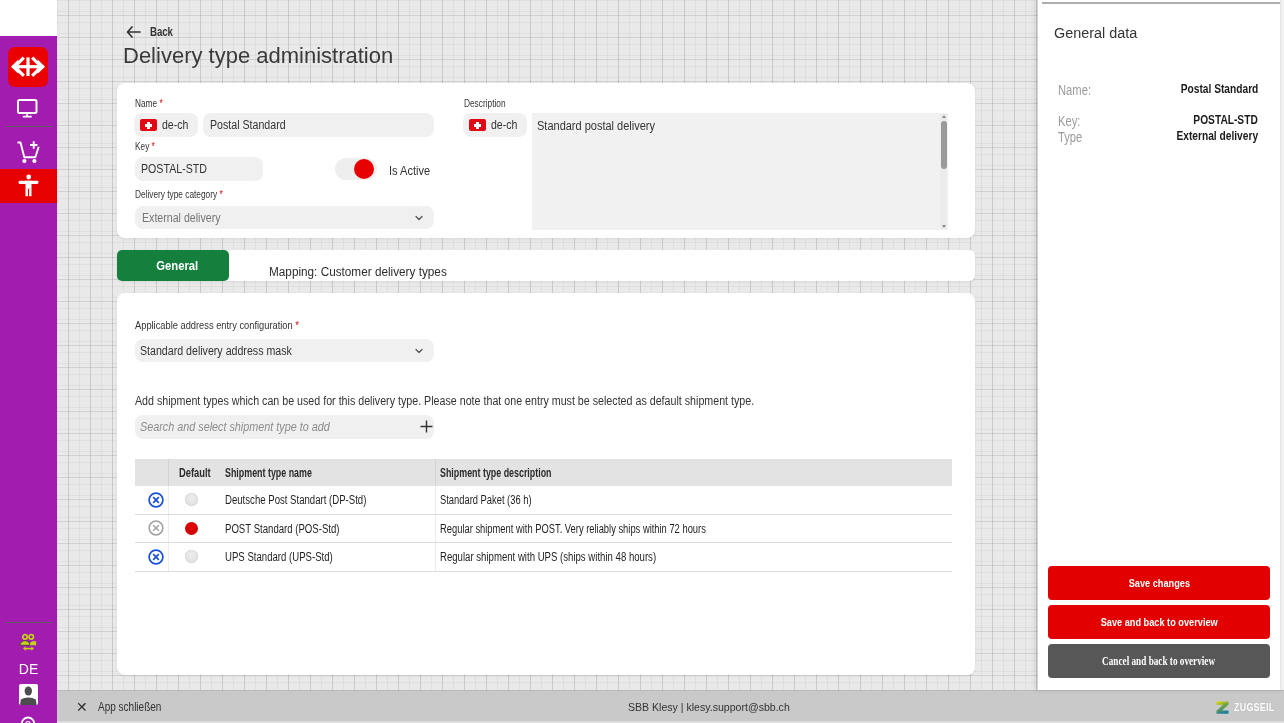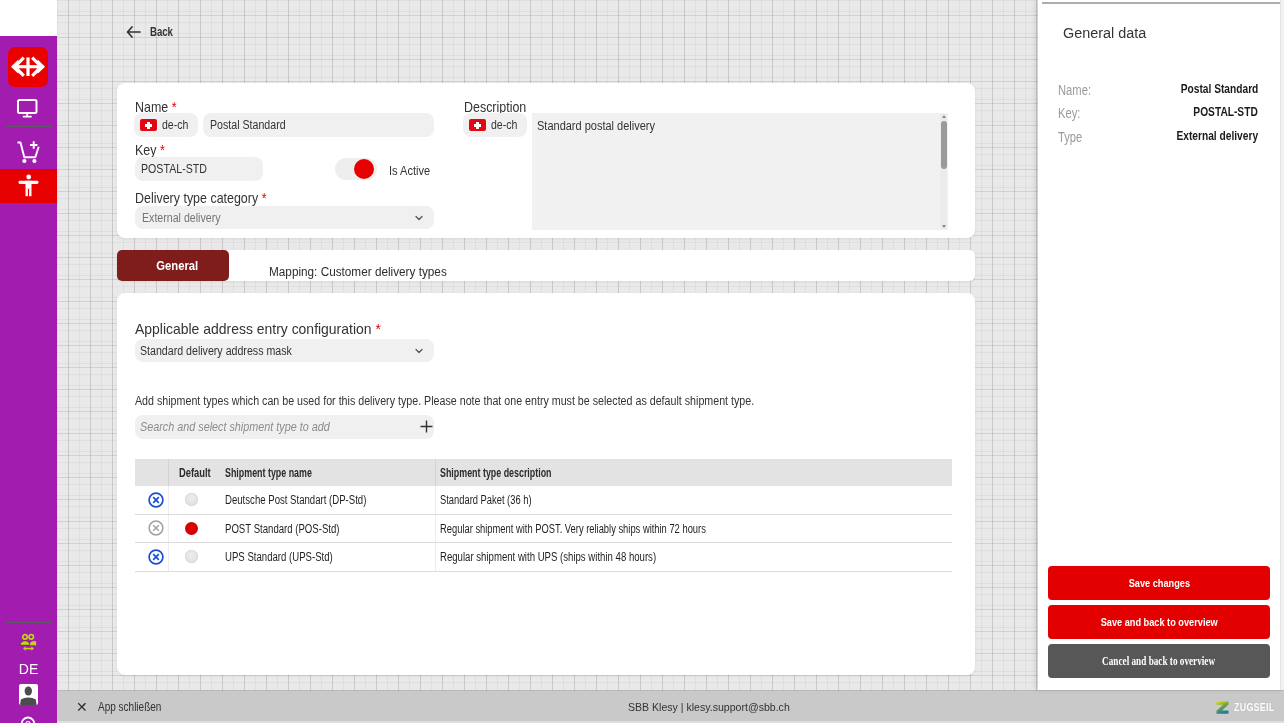--- a/index.html
+++ b/index.html
@@ -33,42 +33,42 @@
   #sidebar { left:0; top:0; width:57px; height:723px; background:#a21caf; z-index:5;margin-top:36px; }
   #sbblogo { position:absolute; left:8px; top:11px; width:40px; height:40px; border-radius:7px; background:#eb0000; }
   .sep { position:absolute; left:5px; width:47px; height:1px; background:#5c5c5c; }
   #redblock { position:absolute; left:0; top:133px; width:57px; height:34px; background:#e60000; }
   #de { position:absolute; left:0; top:625px; width:57px; text-align:center; color:#fff; font-size:14px; }
   #avatar { position:absolute; left:19px; top:648px; width:19px; height:21px; background:#fff; border-radius:2px; overflow:hidden; }
 
   
   #panel { left:1038px; top:0; width:246px; height:690px; background:#fff; box-shadow:-3px 0 5px rgba(0,0,0,.10); z-index:3; }
   #panel .topline { position:absolute; top:2px; left:4px; right:0; height:2px; background:#adadad; }
-  #panel h2 { position:absolute; left:16px; top:24px; font-size:15.5px; font-weight:400; color:#333;margin-left:9px; }
+  #panel h2 { position:absolute; left:16px; top:24px; font-size:15.5px; font-weight:400; color:#333; }
   .prow { position:absolute; left:20px; right:26px; height:14px; }
   .prow .pl { position:absolute; left:0; top:0; color:#9b9b9b; font-size:14px; }
   .prow .pv { position:absolute; right:0; top:0; color:#1a1a1a; font-size:12px; font-weight:bold; }
   .pbtn { position:absolute; left:10px; width:222px; height:34px; border-radius:4px; color:#fff; font-size:11.5px; font-weight:bold; display:flex; align-items:center; justify-content:center; }
   .pbtn.red { background:#e30000; }
   .pbtn.dark { background:#575757;font-family:Liberation Serif, serif; }
   #panel .scrollstrip { position:absolute; right:0; top:0; width:4px; height:690px; background:#f1f1f1; border-left:1px solid #e5e5e5; }
 
   
   #back { left:126px; top:24px; height:16px; display:flex; align-items:center; color:#333; z-index:2; }
   #back .txt { font-weight:bold; font-size:12px; margin-left:9px; color:#333; }
   #h1 { left:123px; top:43px; font-size:22px; font-weight:400; color:#3a3a3a; z-index:2; }
 
   .card { background:#fff; border-radius:8px; box-shadow:0 1px 3px rgba(0,0,0,.07); }
   #card1 { left:117px; top:83px; width:858px; height:155px; }
   #tabbar { left:117px; top:250px; width:858px; height:31px; background:#fff; border-radius:6px; box-shadow:0 1px 3px rgba(0,0,0,.07); }
-  #tabred { position:absolute; left:0; top:0; width:112px; height:31px; background:#7f1d1d; border-radius:5px; color:#fff; font-weight:bold; font-size:12.5px; display:flex; align-items:center; justify-content:center; }
+  #tabred { position:absolute; left:0; top:0; width:112px; height:31px; background:#15803d; border-radius:5px; color:#fff; font-weight:bold; font-size:12.5px; display:flex; align-items:center; justify-content:center; }
   #tabmap { position:absolute; left:152px; top:0; height:43px; display:flex; align-items:center; font-size:12px; font-weight:500; color:#2d2d2d; }
   #card2 { left:117px; top:293px; width:858px; height:382px; }
 
-  .lbl { position:absolute; font-size:15px; color:#333; }
+  .lbl { position:absolute; font-size:10px; color:#333; }
   .lbl .req { color:#e30000; }
   .field { position:absolute; background:#f0f0f0; border-radius:8px; display:flex; align-items:center; font-size:12.5px; color:#333; }
   .chip { width:64px; height:24px; padding-left:6px; }
   .chip .flag { width:17px; height:12px; background:#e10814; border-radius:2px; position:relative; margin-right:5px; flex:none; }
   .chip .flag:before { content:""; position:absolute; left:7px; top:2.5px; width:3px; height:7px; background:#fff; }
   .chip .flag:after { content:""; position:absolute; left:5px; top:4.5px; width:7px; height:3px; background:#fff; }
   .chip .ct { font-size:12px; }
   .chev { position:absolute; right:11px; top:50%; margin-top:-4px; width:8px; height:8px; }
   .ph { color:#757575; }
 
@@ -102,20 +102,21 @@
 <body>
 <div id="app">
   <div id="gridbg" class="abs"></div>
 
   <div id="back" class="abs">
     <svg width="15" height="12" viewBox="0 0 15 12">
         <path d="M6 1 L1.5 6 L6 11 M1.5 6 H14" stroke="#333" stroke-width="1.7" fill="none" stroke-linecap="round" stroke-linejoin="round"></path>
       </svg>
     <span class="txt sx80">Back</span>
   </div>
+  <div id="h1" class="abs">Delivery type administration</div>
 
   <div id="card1" class="abs card">
     <div class="lbl" style="left:18px; top:15px;"><span class="sx83">Name <span class="req">*</span></span></div>
     <div class="field chip" style="left:16.5px; top:30px;">
         <span class="flag"></span>
         <span class="ct sx88">de-ch</span>
       </div>
     <div class="field" style="left:86px; top:30px; width:231px; height:24px; padding-left:7px;">
         <span class="sx85">Postal Standard</span>
       </div>
@@ -223,21 +224,21 @@
     </div>
   </div>
 
   <div id="panel" class="abs">
     <div class="topline"></div>
     <h2><span class="sx93">General data</span></h2>
     <div class="prow" style="top:82px;">
         <span class="pl"><span class="sx80">Name:</span></span>
         <span class="pv sx85 rgt">Postal Standard</span>
       </div>
-    <div class="prow" style="top:105px;">
+    <div class="prow" style="top:113px;">
         <span class="pl"><span class="sx80">Key:</span></span>
         <span class="pv sx85 rgt">POSTAL-STD</span>
       </div>
     <div class="prow" style="top:129px;">
         <span class="pl"><span class="sx80">Type</span></span>
         <span class="pv sx85 rgt">External delivery</span>
       </div>
     <div class="pbtn red" style="top:566px;">
         <span class="sx80 ctr">Save changes</span>
       </div>

